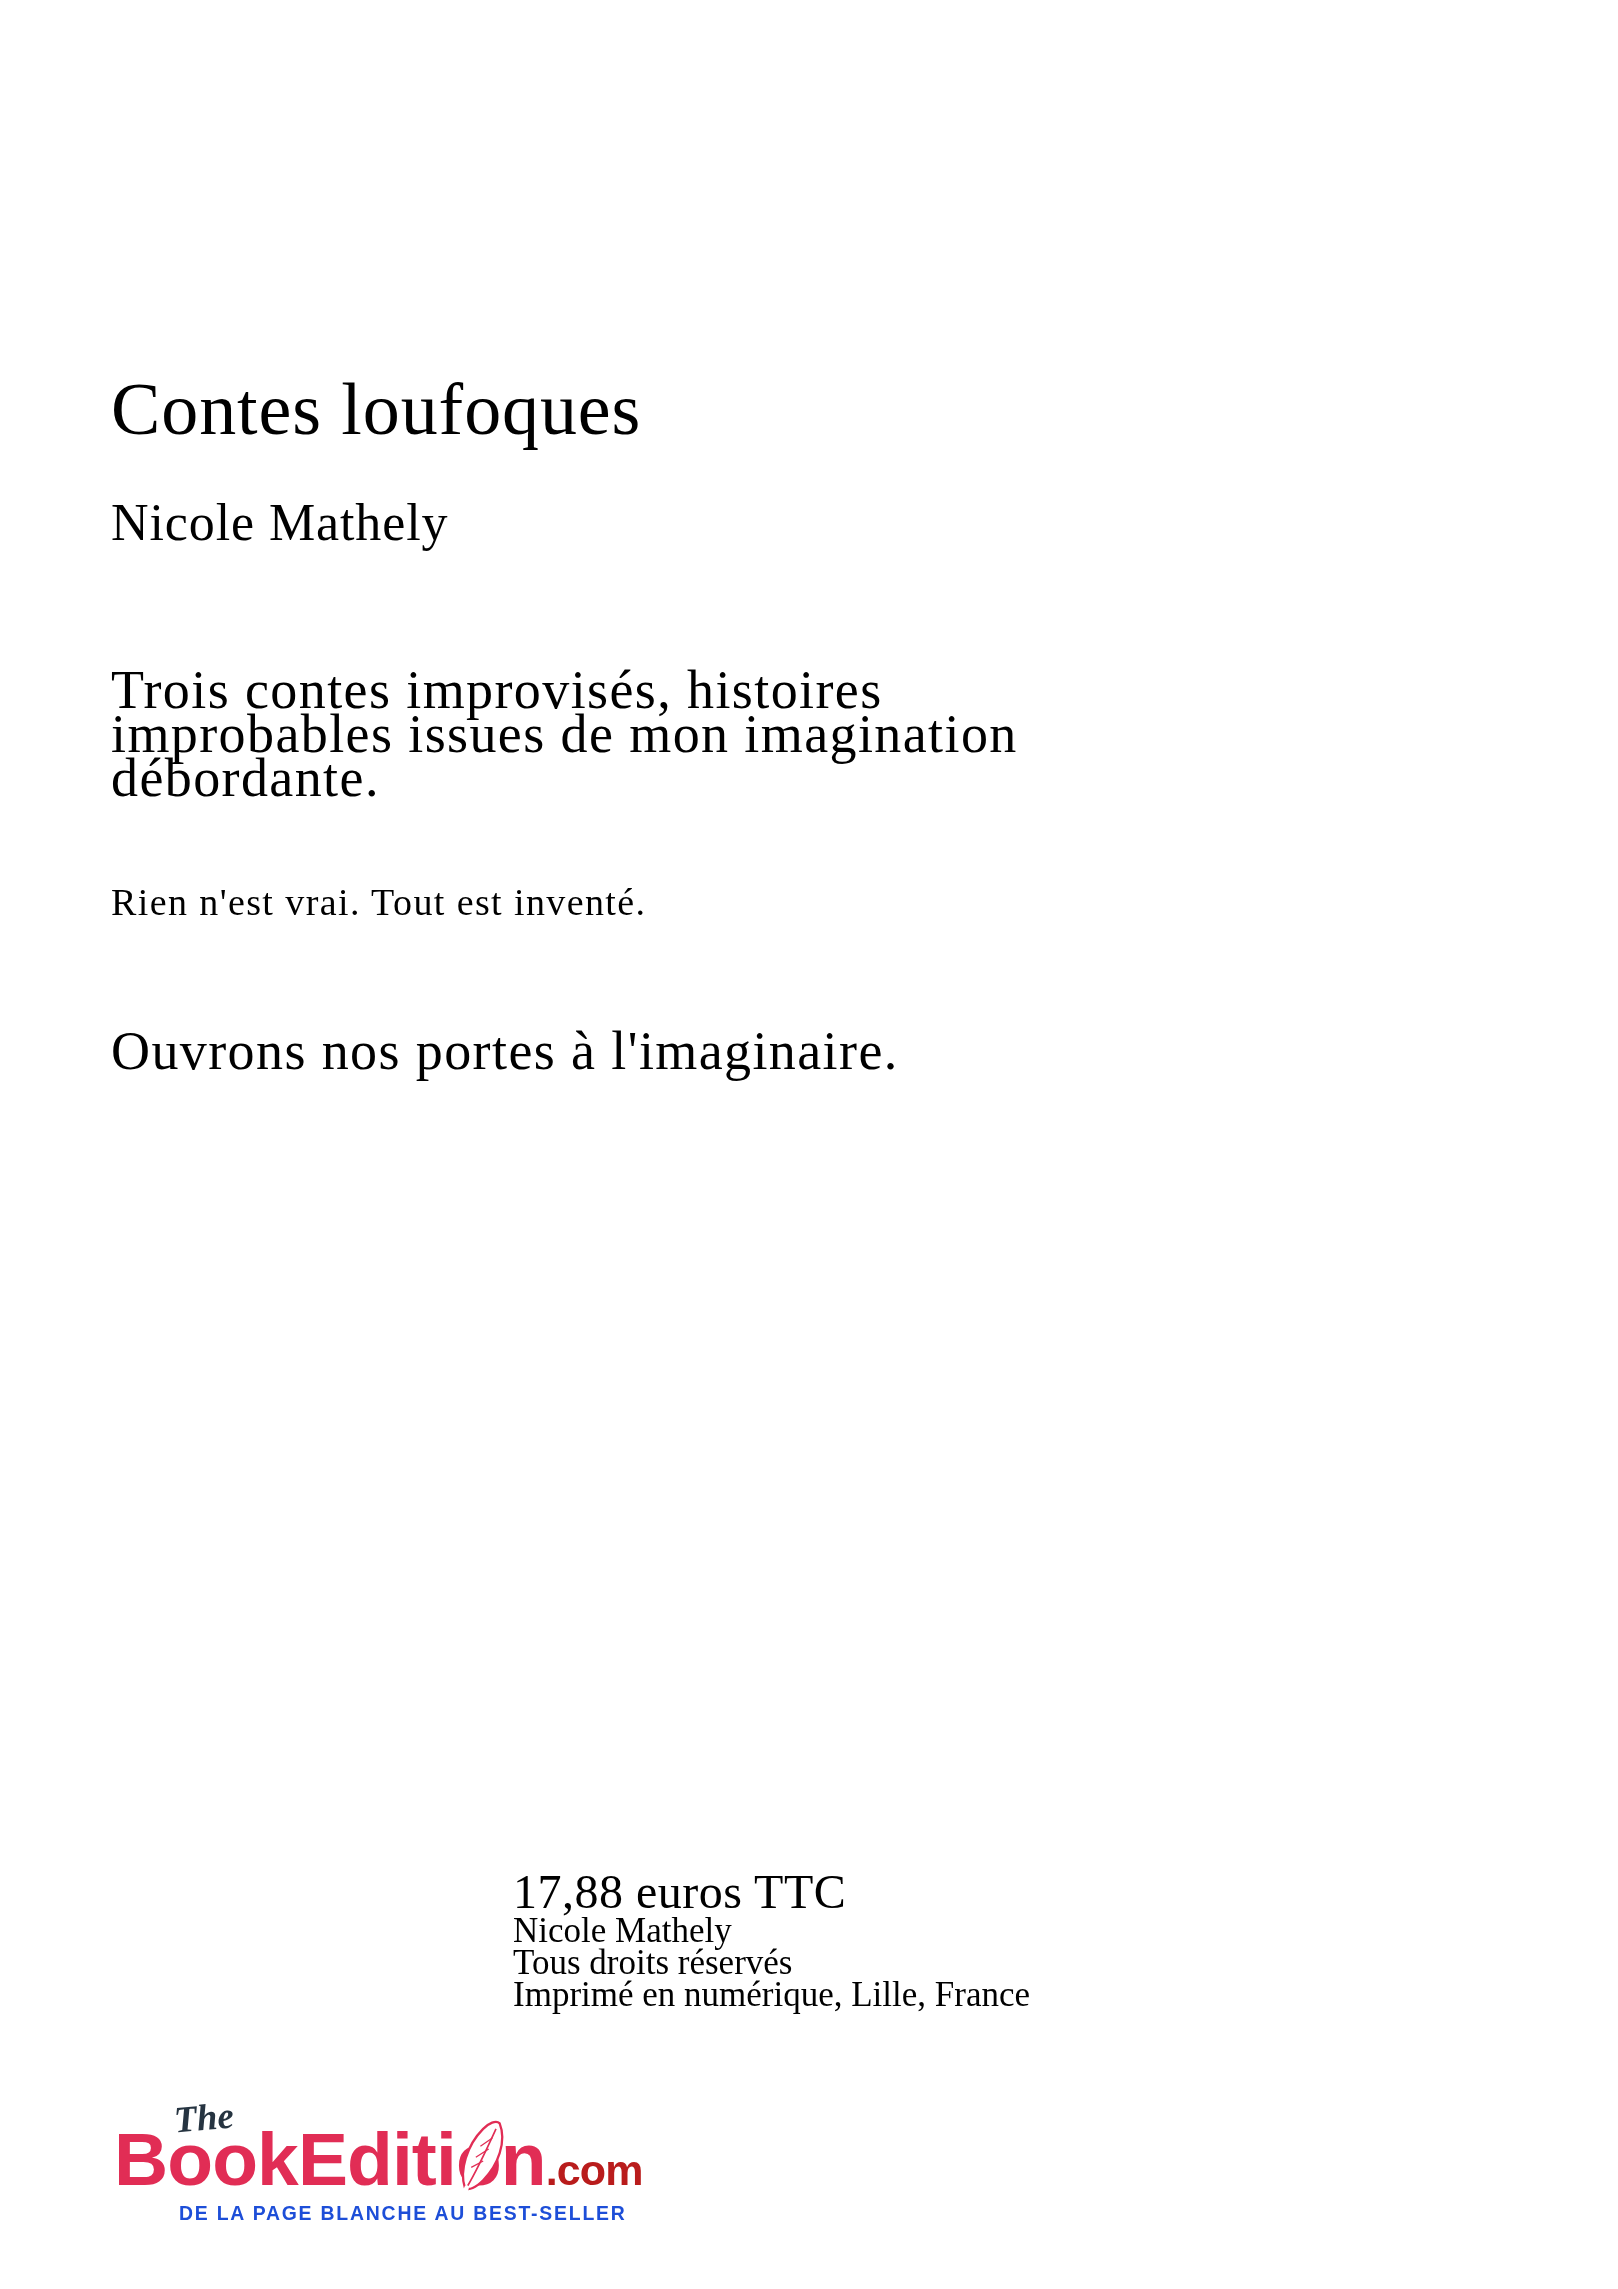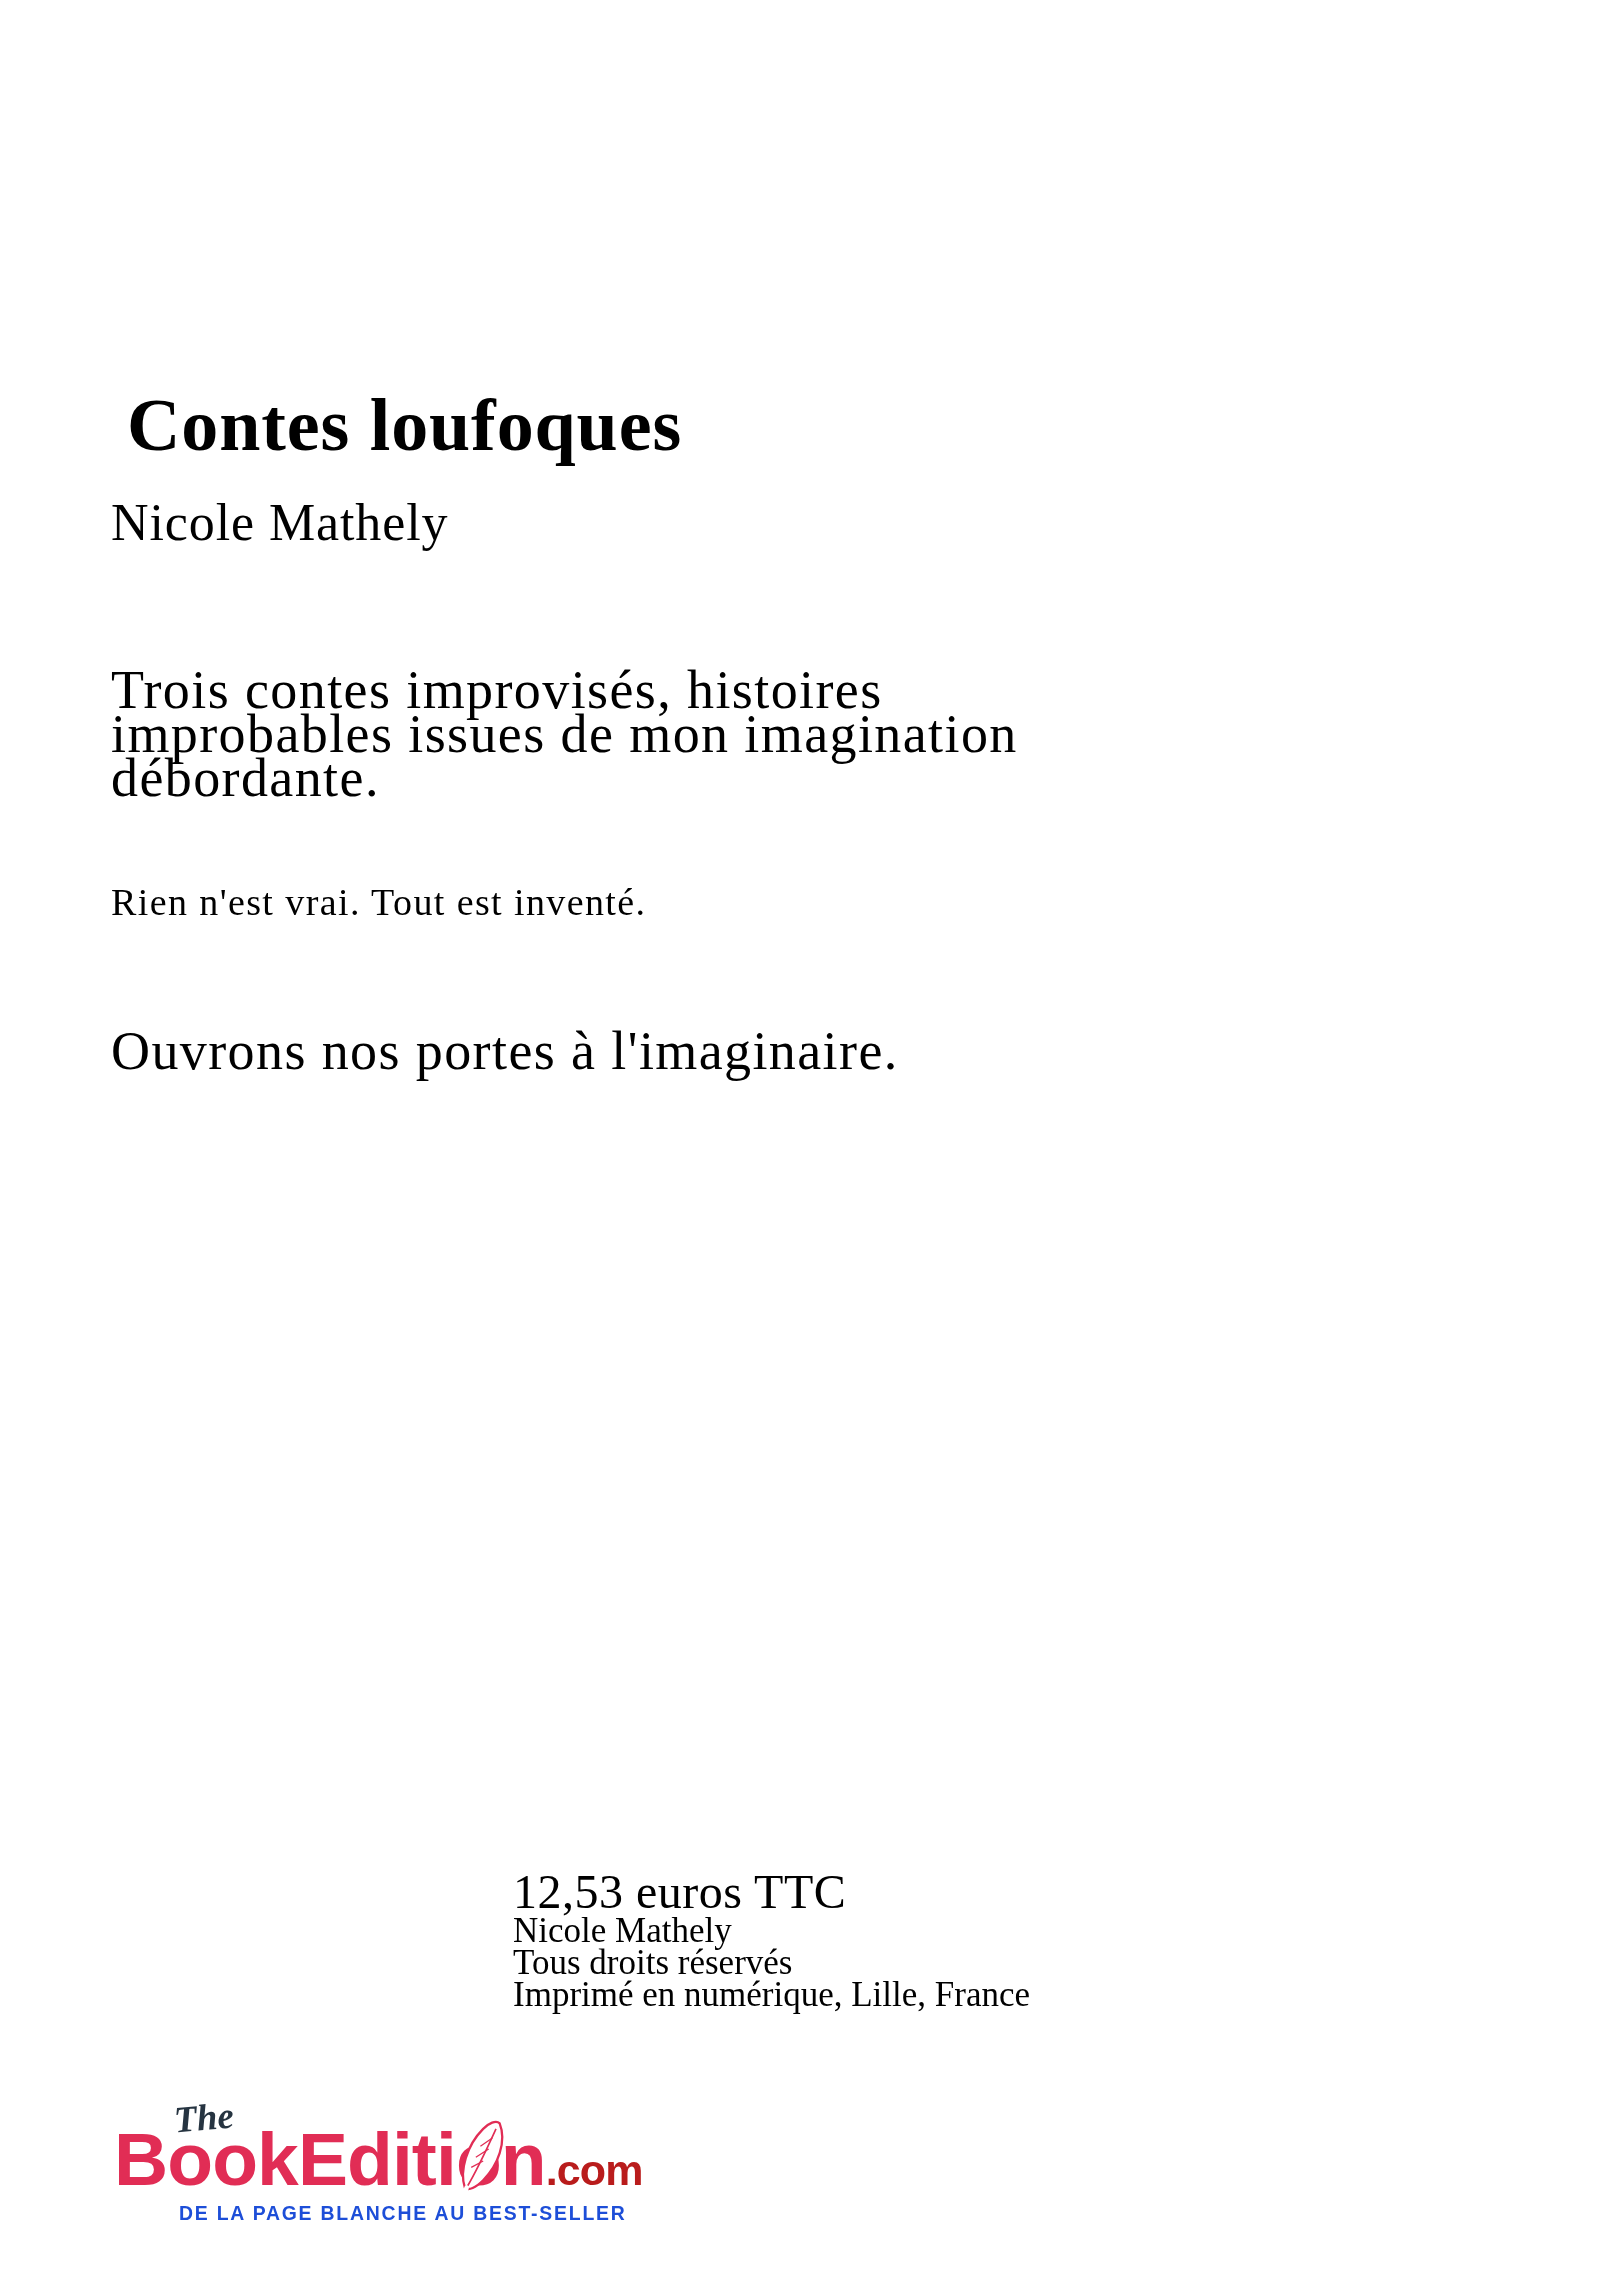--- a/index.html
+++ b/index.html
@@ -86,35 +86,35 @@
     font-size:19.4px;line-height:1;letter-spacing:1.8px;
     color:#1d4ed8;
     white-space:nowrap;
   }
 </style>
 </head>
 <body>
 
 <div class="page">
 
-  <h1 class="abs book-title" style="margin:16px;font-weight:bold;">Contes loufoques</h1>
+  <h1 class="abs book-title" style="margin:0;font-weight:normal;">Contes loufoques</h1>
 
   <div class="abs book-author">Nicole Mathely</div>
 
   <div class="abs description">
     <div class="line">Trois contes improvisés, histoires</div>
     <div class="line">improbables issues de mon imagination</div>
     <div class="line">débordante.</div>
   </div>
 
   <div class="abs statement-1">Rien n'est vrai. Tout est inventé.</div>
 
   <div class="abs statement-2">Ouvrons nos portes à l'imaginaire.</div>
 
-  <div class="abs price-line">12,53 euros TTC</div>
+  <div class="abs price-line">17,88 euros TTC</div>
 
   <div class="abs colophon">
     <div class="line">Nicole Mathely</div>
     <div class="line">Tous droits réservés</div>
     <div class="line">Imprimé en numérique, Lille, France</div>
   </div>
 
   <div>
     <div class="abs logo-the">The</div>
 

